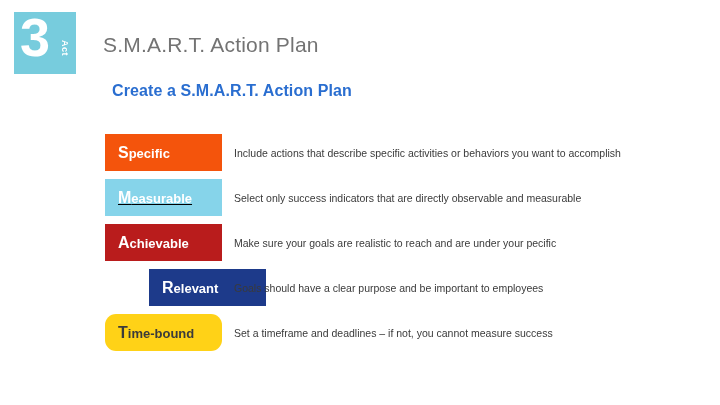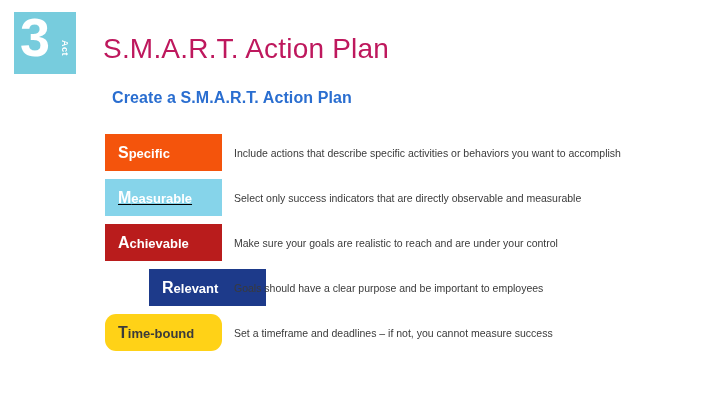--- a/index.html
+++ b/index.html
@@ -51,29 +51,29 @@
     writing-mode: vertical-rl;
     text-orientation: mixed;
     letter-spacing: 0.5px;
   }
 
   
   .slide-title {
     position: absolute;
     left: 103px;
     top: 33px;
-    font-size: 28px;
-    color: #be185d;
+    font-size: 21px;
+    color: #737373;
     font-weight: normal;
     letter-spacing: 0.2px;
   }
   .section-title {
     position: absolute;
     left: 112px;
-    top: 89px;
+    top: 82px;
     font-size: 16px;
     font-weight: bold;
     color: #2a6ed0;
     letter-spacing: 0.1px;
   }
 
   
   .rows {
     position: absolute;
     left: 105px;
@@ -146,21 +146,21 @@
       <div class="chip" style="background: rgb(134, 212, 234); text-decoration: underline;">
         <span class="chip-label" style="color: rgb(255, 255, 255);"><span class="cap">M</span><span>easurable</span></span>
       </div>
       <div class="desc">Select only success indicators that are directly observable and measurable</div>
     </div>
 
     <div class="row">
       <div class="chip" style="background: #b91c1c;">
         <span class="chip-label" style="color: rgb(255, 255, 255);"><span class="cap">A</span><span>chievable</span></span>
       </div>
-      <div class="desc">Make sure your goals are realistic to reach and are under your control</div>
+      <div class="desc">Make sure your goals are realistic to reach and are under your pecific</div>
     </div>
 
     <div class="row">
       <div class="chip" style="background: rgb(29, 58, 138); margin-left: 44px;">
         <span class="chip-label" style="color: rgb(255, 255, 255);"><span class="cap">R</span><span>elevant</span></span>
       </div>
       <div class="desc">Goals should have a clear purpose and be important to employees</div>
     </div>
 
     <div class="row">

